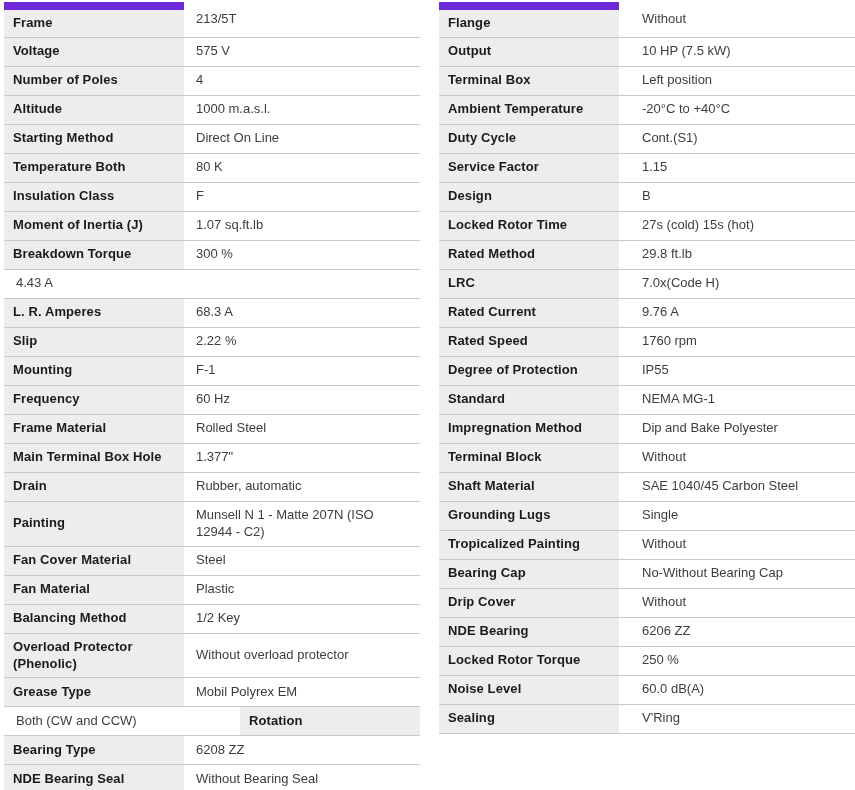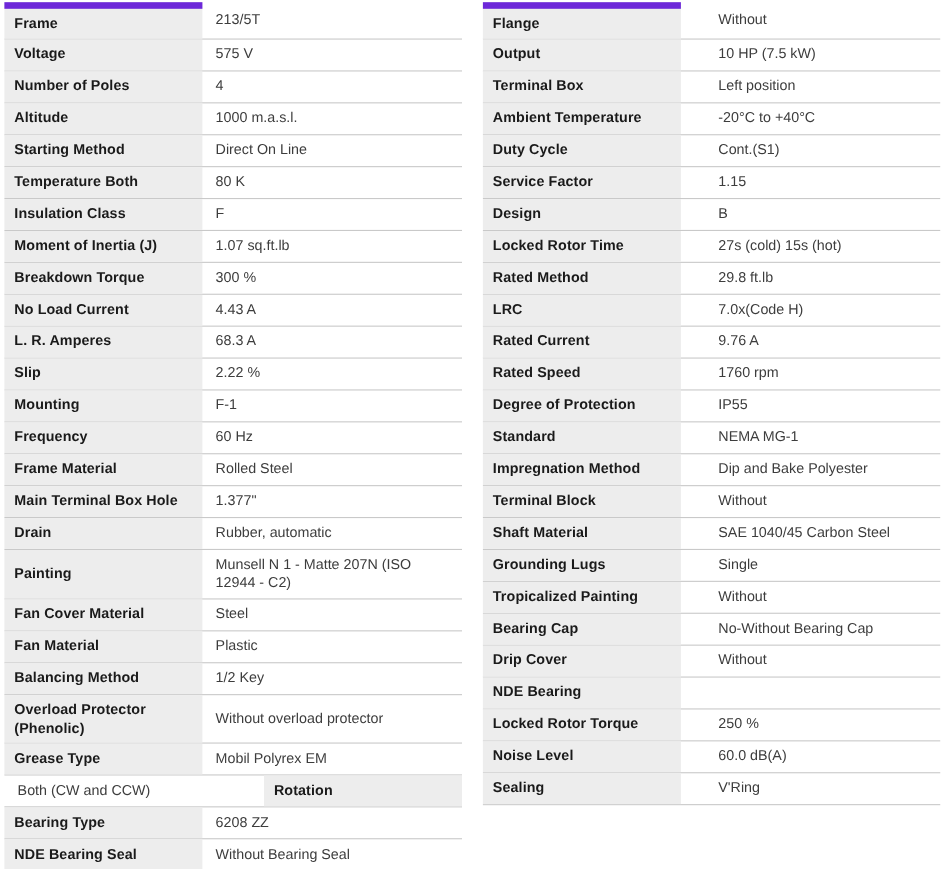--- a/index.html
+++ b/index.html
@@ -24,21 +24,21 @@
     border-bottom: 1px solid #c9c9c9;
   }
   .spec-row {
     display: flex;
     border-top: 1px solid #c9c9c9;
   }
   .spec-row:first-child {
     border-top: none;
   }
   .spec-row:first-child .label {
-    border-top: 6px solid #6d28d9;
+    border-top: 8px solid #6d28d9;
   }
   .cell {
     display: flex;
     align-items: center;
     box-sizing: border-box;
     min-height: 28px;
     font-size: 13px;
     line-height: 1.3;
     padding: 5px 8px 5px 9px;
   }
@@ -49,21 +49,21 @@
     font-weight: bold;
     color: #1a1a1a;
     letter-spacing: 0.1px;
   }
   .value {
     flex: 1;
     color: #3d3d3d;
     padding-left: 12px;
   }
   .t-right .value {
-    padding-left: 34px;
+    padding-left: 23px;
   }
 </style>
 </head>
 <body>
 
 <div class="wrap">
   <div class="spec-table" id="table-left">
   <div class="spec-row">
     <div class="cell label">Frame</div>
     <div class="cell value">213/5T</div>
@@ -103,21 +103,20 @@
     <div class="cell label">Moment of Inertia (J)</div>
     <div class="cell value">1.07 sq.ft.lb</div>
   </div>
 
   <div class="spec-row">
     <div class="cell label">Breakdown Torque</div>
     <div class="cell value">300 %</div>
   </div>
 
   <div class="spec-row">
-    <div class="cell label">No Load Current</div>
     <div class="cell value">4.43 A</div>
   </div>
 
   <div class="spec-row">
     <div class="cell label">L. R. Amperes</div>
     <div class="cell value">68.3 A</div>
   </div>
 
   <div class="spec-row">
     <div class="cell label">Slip</div>
@@ -295,20 +294,21 @@
     <div class="cell value">No-Without Bearing Cap</div>
   </div>
 
   <div class="spec-row">
     <div class="cell label">Drip Cover</div>
     <div class="cell value">Without</div>
   </div>
 
   <div class="spec-row">
     <div class="cell label">NDE Bearing</div>
+    <div class="cell value">6206 ZZ</div>
   </div>
 
   <div class="spec-row">
     <div class="cell label">Locked Rotor Torque</div>
     <div class="cell value">250 %</div>
   </div>
 
   <div class="spec-row">
     <div class="cell label">Noise Level</div>
     <div class="cell value">60.0 dB(A)</div>

